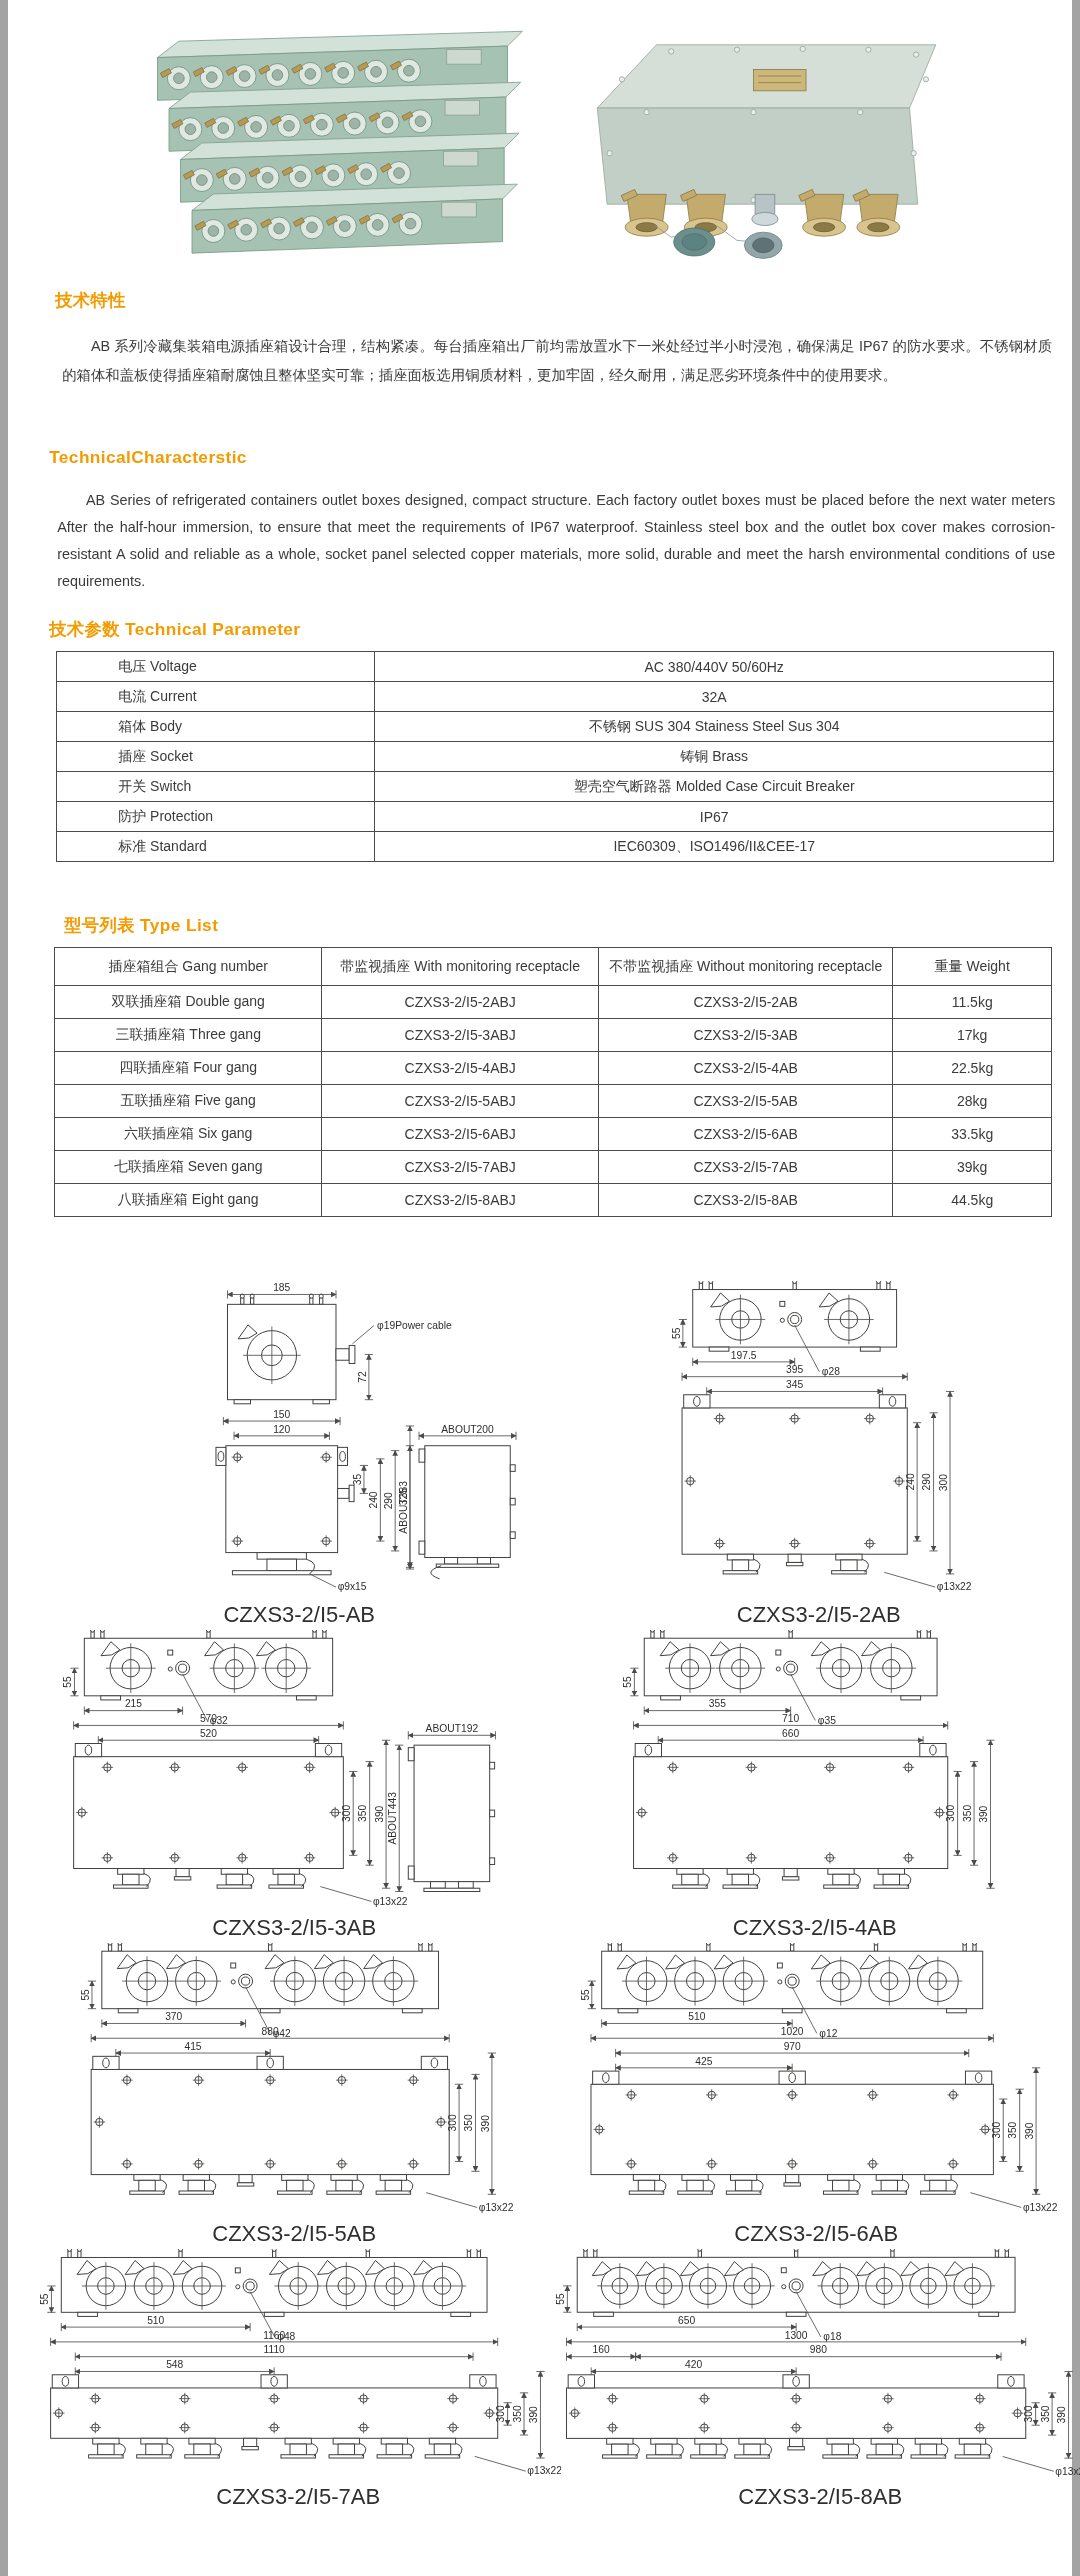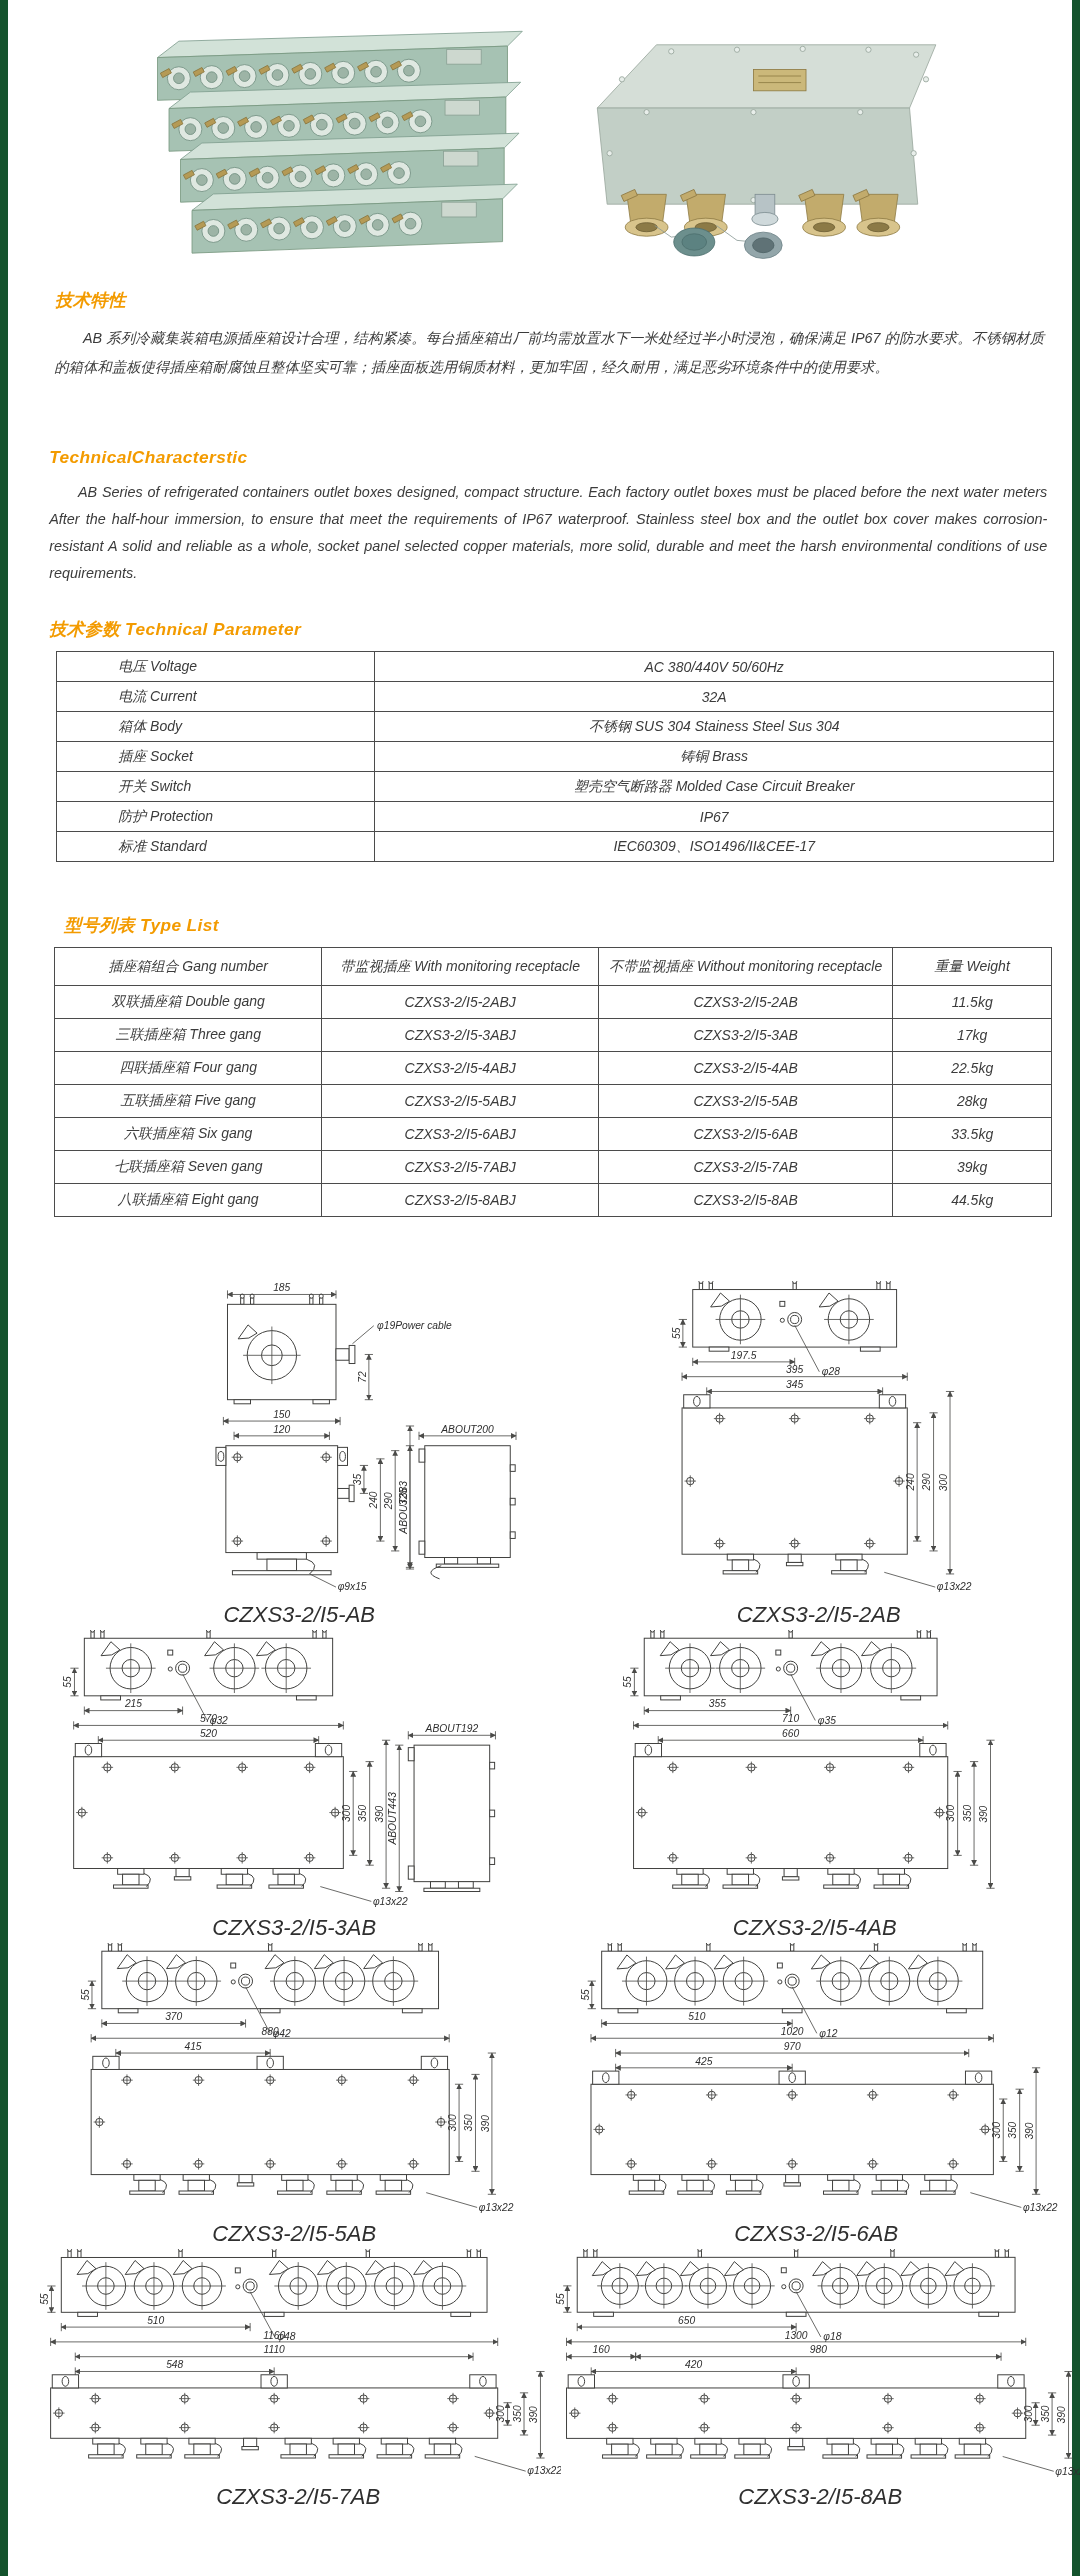--- a/index.html
+++ b/index.html
@@ -1,20 +1,20 @@
 <!DOCTYPE html>
 <html style="font-size:13px"><head>
 <meta charset="utf-8">
 <style>
   html,body{margin:0;padding:0;}
-  .page{position:relative;width:1081px;height:2576px;background:#14532d;font-family:"Liberation Sans",sans-serif;overflow:hidden;font-style:italic;}
+  .page{position:relative;width:1081px;height:2576px;background:#a3a3a3;font-family:"Liberation Sans",sans-serif;overflow:hidden;}
   .content{position:absolute;left:8.2px;top:0;width:1064px;height:2576px;background:#ffffff;}
   .abs{position:absolute;}
   h2.sec{margin:0;font-size:17.3px;font-weight:bold;color:#F39B00;letter-spacing:0.4px;}
-  p.body{margin:0;font-size:14.4px;line-height:29px;color:#3b3b3b;text-align:justify;text-indent:2em;}
+  p.body{margin:8px;font-size:14.4px;line-height:29px;color:#3b3b3b;text-align:justify;text-indent:2em;}
   table.tb{border-collapse:collapse;table-layout:fixed;color:#3b3b3b;}
   table.tb td,table.tb th{border:0.8px solid #4b4b4b;font-size:14px;font-weight:normal;text-align:center;overflow:hidden;white-space:nowrap;}
   #param-table td.lab{text-align:left;padding-left:61px;}
   #param-table td{height:27px;margin-top:28px;}
   #type-table th{height:35px;}
   #type-table td{height:30px;}
   .cell{position:absolute;}
   .cap{position:absolute;left:0;right:0;bottom:1.6px;text-align:center;font-size:22px;color:#2f2f2f;}
   .footer{font-size:12.7px;color:#5f5f5f;white-space:nowrap;}
   svg text.dim{font-family:"Liberation Sans",sans-serif;font-size:12.5px;fill:#2e2e2e;}

